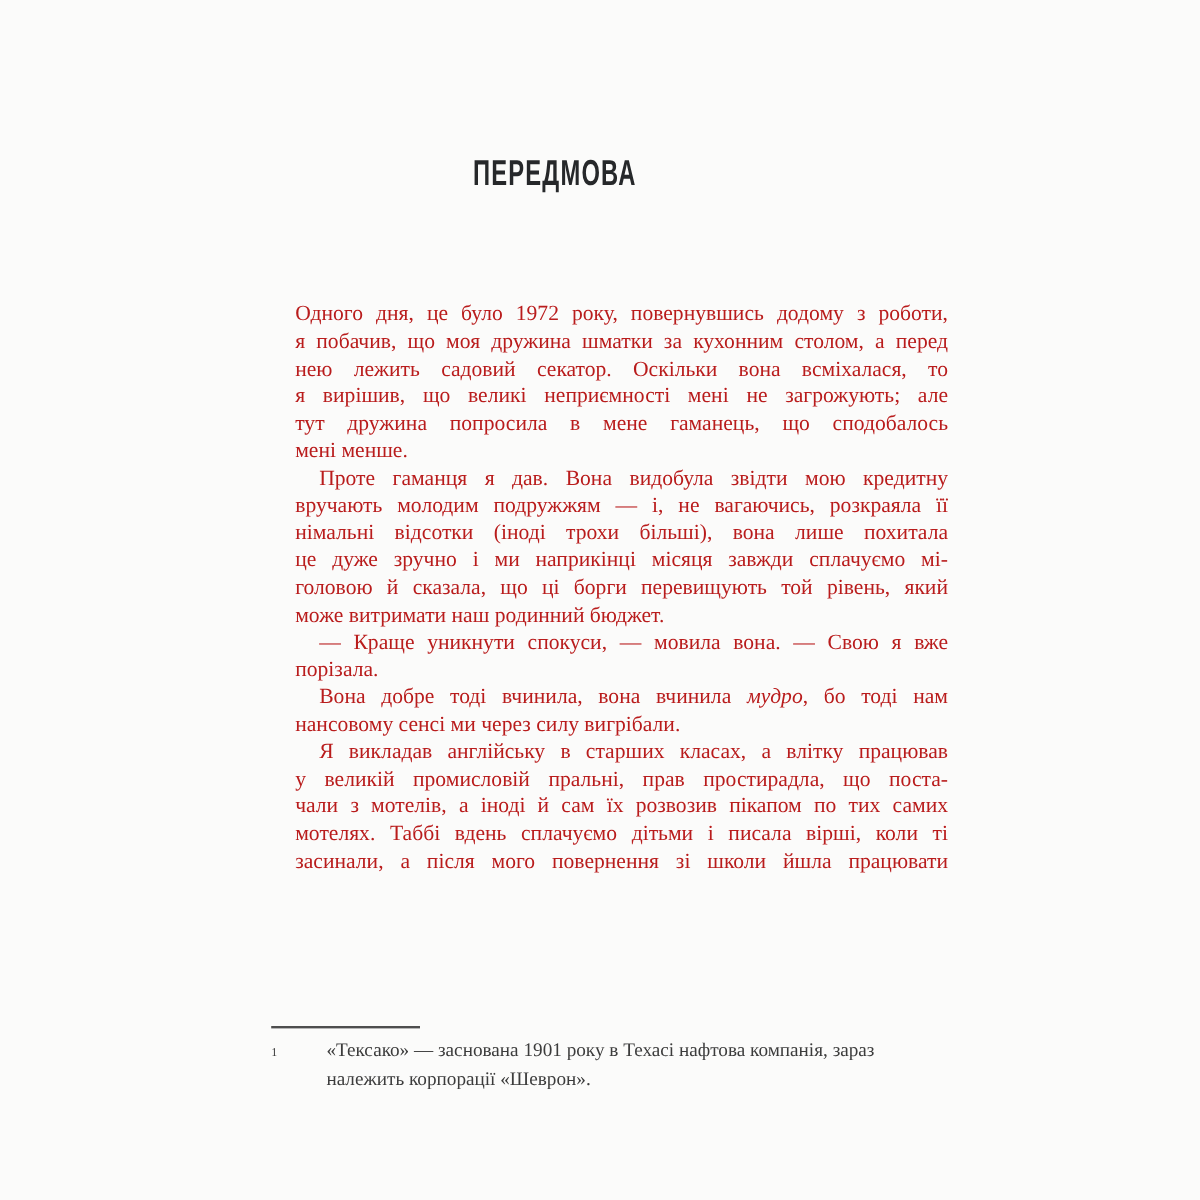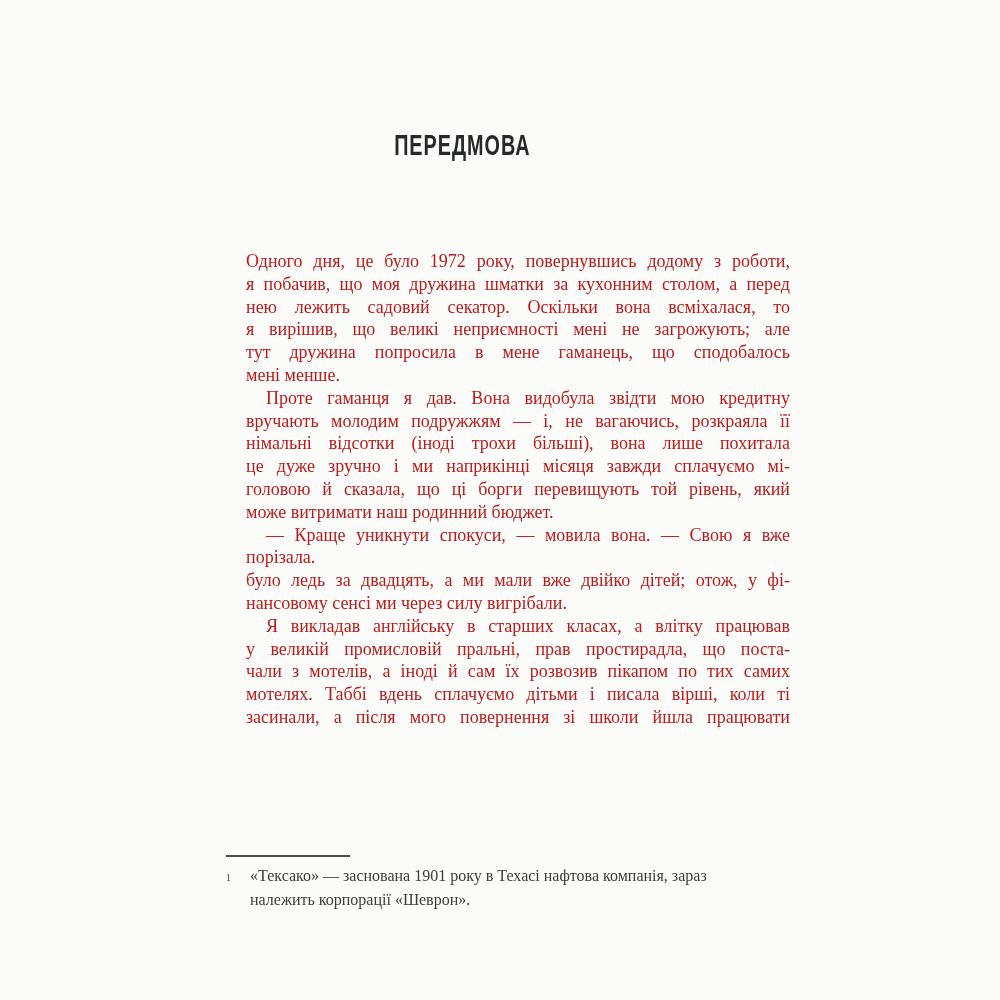--- a/index.html
+++ b/index.html
@@ -71,21 +71,21 @@
     font-size: 16px;
     line-height: 23.5px;
     color: #3c3c3c;
   }
   .footnote-marker {
     flex: none;
     width: 24px;
     font-size: 10px;
     padding-top: 2px;
   }
-  .footnote-text { flex: 1; }
+  .footnote-text { flex: 1; margin-left: 22px; }
 </style>
 </head>
 <body>
 
 <div class="page">
 
   <div class="chapter-title">
     <span class="title-inner">ПЕРЕДМОВА</span>
   </div>
 
@@ -104,21 +104,21 @@
         <div class="line"><span>німальні відсотки (іноді трохи більші), вона лише похитала</span></div>
         <div class="line"><span>це дуже зручно і ми наприкінці місяця завжди сплачуємо мі-</span></div>
         <div class="line"><span>головою й сказала, що ці борги перевищують той рівень, який</span></div>
         <div class="line end"><span>може витримати наш родинний бюджет.</span></div>
       </div>
       <div class="paragraph">
         <div class="line indent"><span>— Краще уникнути спокуси, — мовила вона. — Свою я вже</span></div>
         <div class="line end"><span>порізала.</span></div>
       </div>
       <div class="paragraph">
-        <div class="line"><span>було ледь за двадцять, а ми мали вже двійко дітей; отож, у фі-</span></div>
+        <div class="line indent"><span>Вона добре тоді вчинила, вона вчинила </span><span class="italic">мудро</span><span>, бо тоді нам</span></div>
         <div class="line end"><span>нансовому сенсі ми через силу вигрібали.</span></div>
       </div>
       <div class="paragraph">
         <div class="line indent"><span>Я викладав англійську в старших класах, а влітку працював</span></div>
         <div class="line"><span>у великій промисловій пральні, прав простирадла, що поста-</span></div>
         <div class="line"><span>чали з мотелів, а іноді й сам їх розвозив пікапом по тих самих</span></div>
         <div class="line"><span>мотелях. Таббі вдень сплачуємо дітьми і писала вірші, коли ті</span></div>
         <div class="line"><span>засинали, а після мого повернення зі школи йшла працювати</span></div>
       </div>
     </div>

